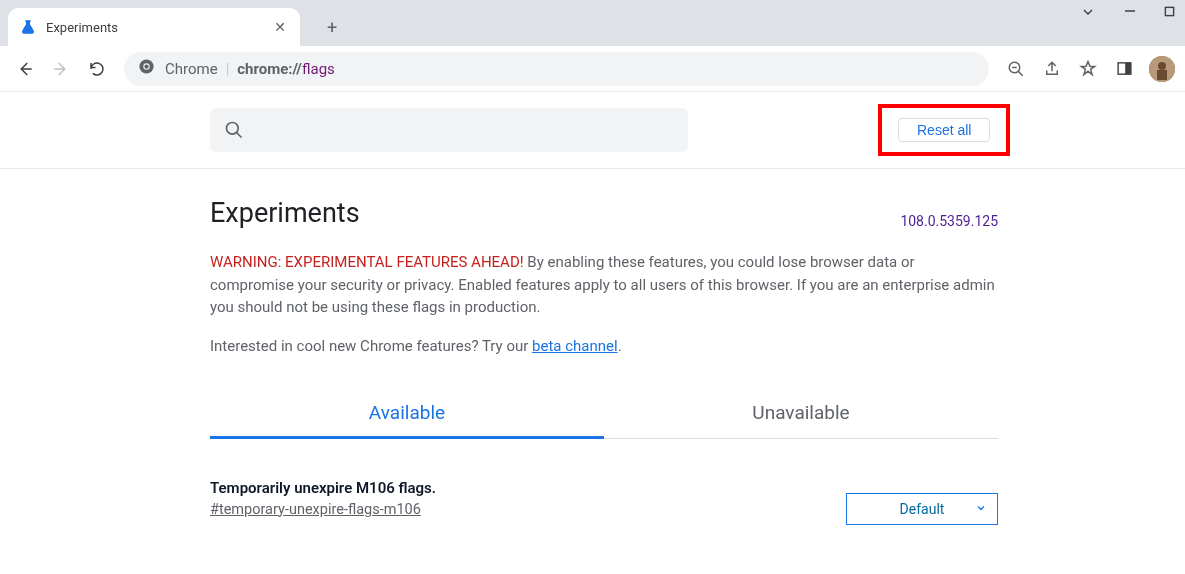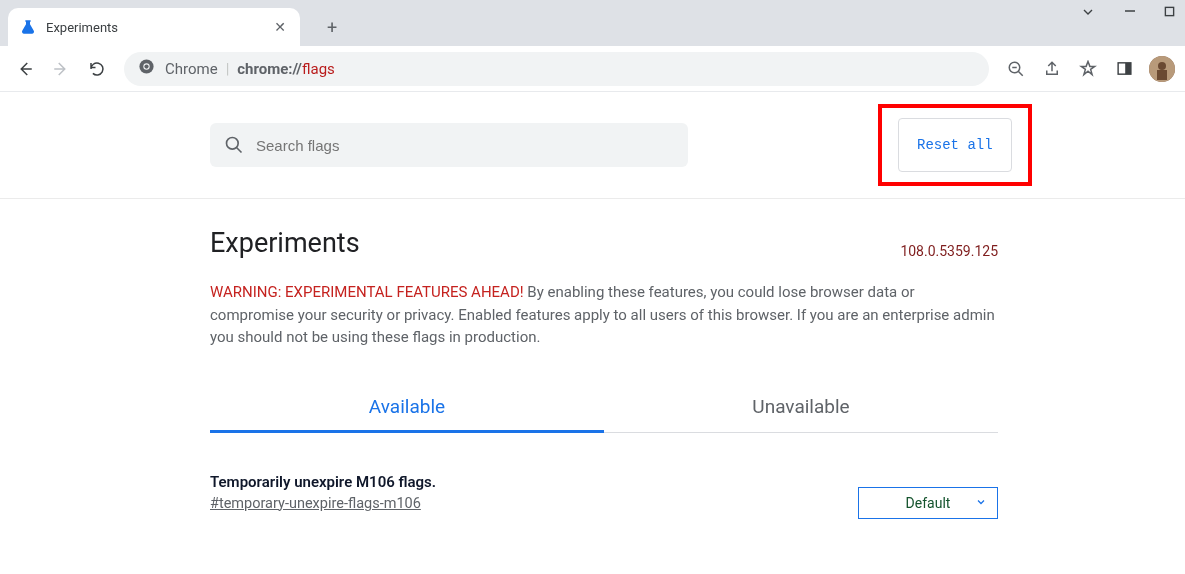--- a/index.html
+++ b/index.html
@@ -86,21 +86,21 @@
     padding: 0 14px;
     margin: 0 6px;
     font-size: 15px;
     color: #202124;
     text-align: center;
   }
   .omnibox .chrome-icon { margin-right: 10px; }
   .omnibox .scheme { color: #5f6368; }
   .omnibox .pipe { color: #c4c7c5; margin: 0 8px; }
   .omnibox .host { color: #5f6368; font-weight: bold; }
-  .omnibox .path { color: #b91c1c; }
+  .omnibox .path { color: #701a75; }
   .tool-icon {
     width: 30px; height: 30px;
     display: flex; align-items: center; justify-content: center;
     color: #5f6368;
     cursor: pointer;
   }
   .avatar {
     width: 26px; height: 26px;
     border-radius: 50%;
     background: #8d6e5a;
@@ -141,43 +141,42 @@
     padding: 10px 16px;
     display: flex;
     align-items: center;
   }
   .reset-btn {
     border: 1px solid #dadce0;
     background: #fff;
     color: #1a73e8;
     font-size: 14px;
     font-weight: 500;
-    padding: 18px 18px;
+    padding: 3px 18px;
     border-radius: 4px;
     cursor: pointer;
-    font-family: Liberation Mono, monospace;
   }
   .content {
     width: 788px;
     margin-left: 210px;
     padding-top: 28px;
   }
   .header-row {
     display: flex;
     justify-content: space-between;
     align-items: flex-end;
   }
   h1.page-title {
     font-size: 27px;
     font-weight: 400;
     color: #202124;
   }
   .version {
     font-size: 14px;
-    color: #7f1d1d;
+    color: #4c1d95;
   }
   .warning {
     margin-top: 22px;
     font-size: 15px;
     line-height: 1.5;
     color: #5f6368;
   }
   .warning .warn-label {
     color: #c5221f;
   }
@@ -231,31 +230,31 @@
   .flag-hash {
     margin-top: 4px;
     font-size: 14.5px;
     color: #5f6368;
     text-decoration: underline;
     cursor: pointer;
     display: inline-block;
   }
   .flag-select {
     margin-top: 14px;
-    width: 140px;
+    width: 152px;
     height: 32px;
     border: 1px solid #1a73e8;
     background: #fff;
     display: flex;
     align-items: center;
     justify-content: center;
     position: relative;
     cursor: pointer;
     font-size: 14px;
-    color: #14532d;
+    color: #0369a1;
   }
   .flag-select .chev {
     position: absolute;
     right: 10px;
     color: #1a73e8;
   }
 </style>
 </head>
 <body>
 
@@ -350,37 +349,39 @@
   </div>
 </div>
 
 <div class="page">
   <div class="topbar">
     <div class="searchwrap">
       <svg width="20" height="20" viewBox="0 0 24 24">
           <circle cx="10" cy="10" r="7" fill="none" stroke="#5f6368" stroke-width="2"></circle>
           <line x1="15" y1="15" x2="21" y2="21" stroke="#5f6368" stroke-width="2"></line>
         </svg>
-      <input type="text" placeholder="Search flags" style="">
     </div>
     <div class="reset-highlight">
       <button class="reset-btn">Reset all</button>
     </div>
   </div>
 
   <div class="content">
     <div class="header-row">
       <h1 class="page-title">Experiments</h1>
       <div class="version">108.0.5359.125</div>
     </div>
 
     <p class="warning">
       <span class="warn-label">WARNING: EXPERIMENTAL FEATURES AHEAD!</span><span> By enabling these features, you could lose browser data or compromise your security or privacy. Enabled features apply to all users of this browser. If you are an enterprise admin you should not be using these flags in production.</span>
     </p>
 
+    <p class="interest">
+      <span>Interested in cool new Chrome features? Try our </span><a href="#">beta channel</a><span>.</span>
+    </p>
 
     <div class="tabs">
       <div class="ptab active">Available</div>
       <div class="ptab">Unavailable</div>
     </div>
 
     <div class="flag">
       <div class="flag-text">
         <div class="flag-title">Temporarily unexpire M106 flags.</div>
         <a class="flag-hash">#temporary-unexpire-flags-m106</a>

